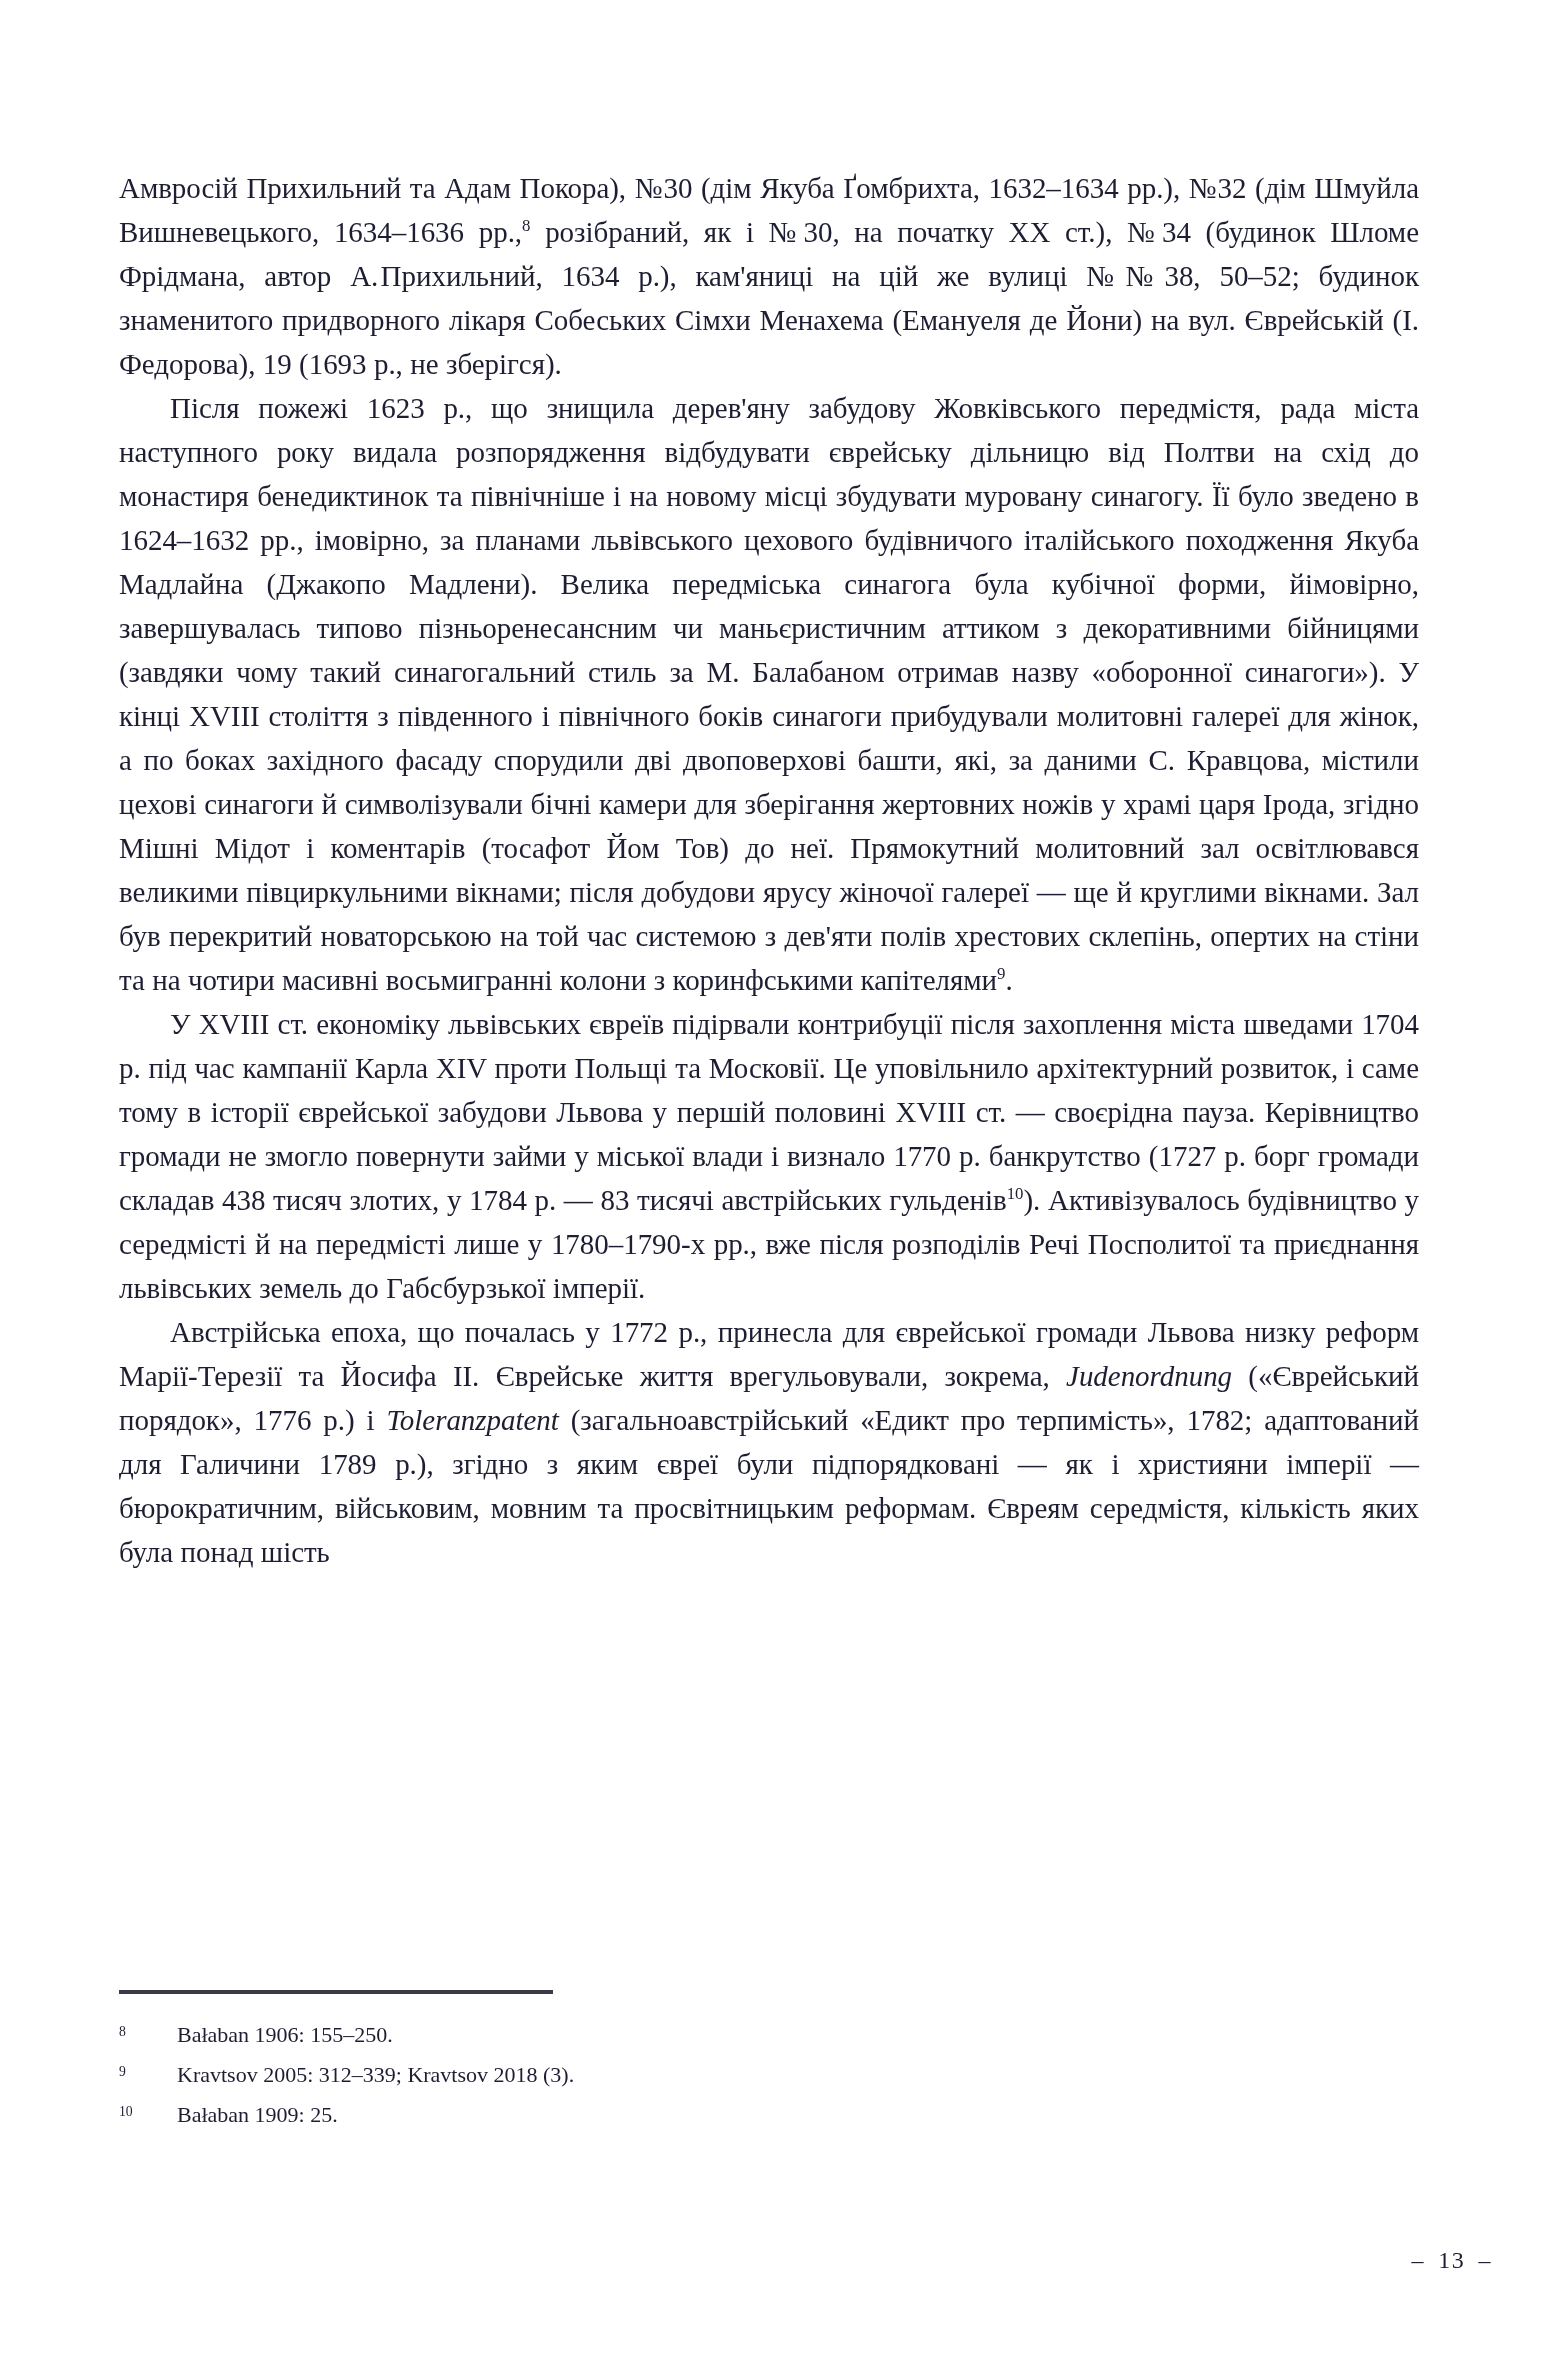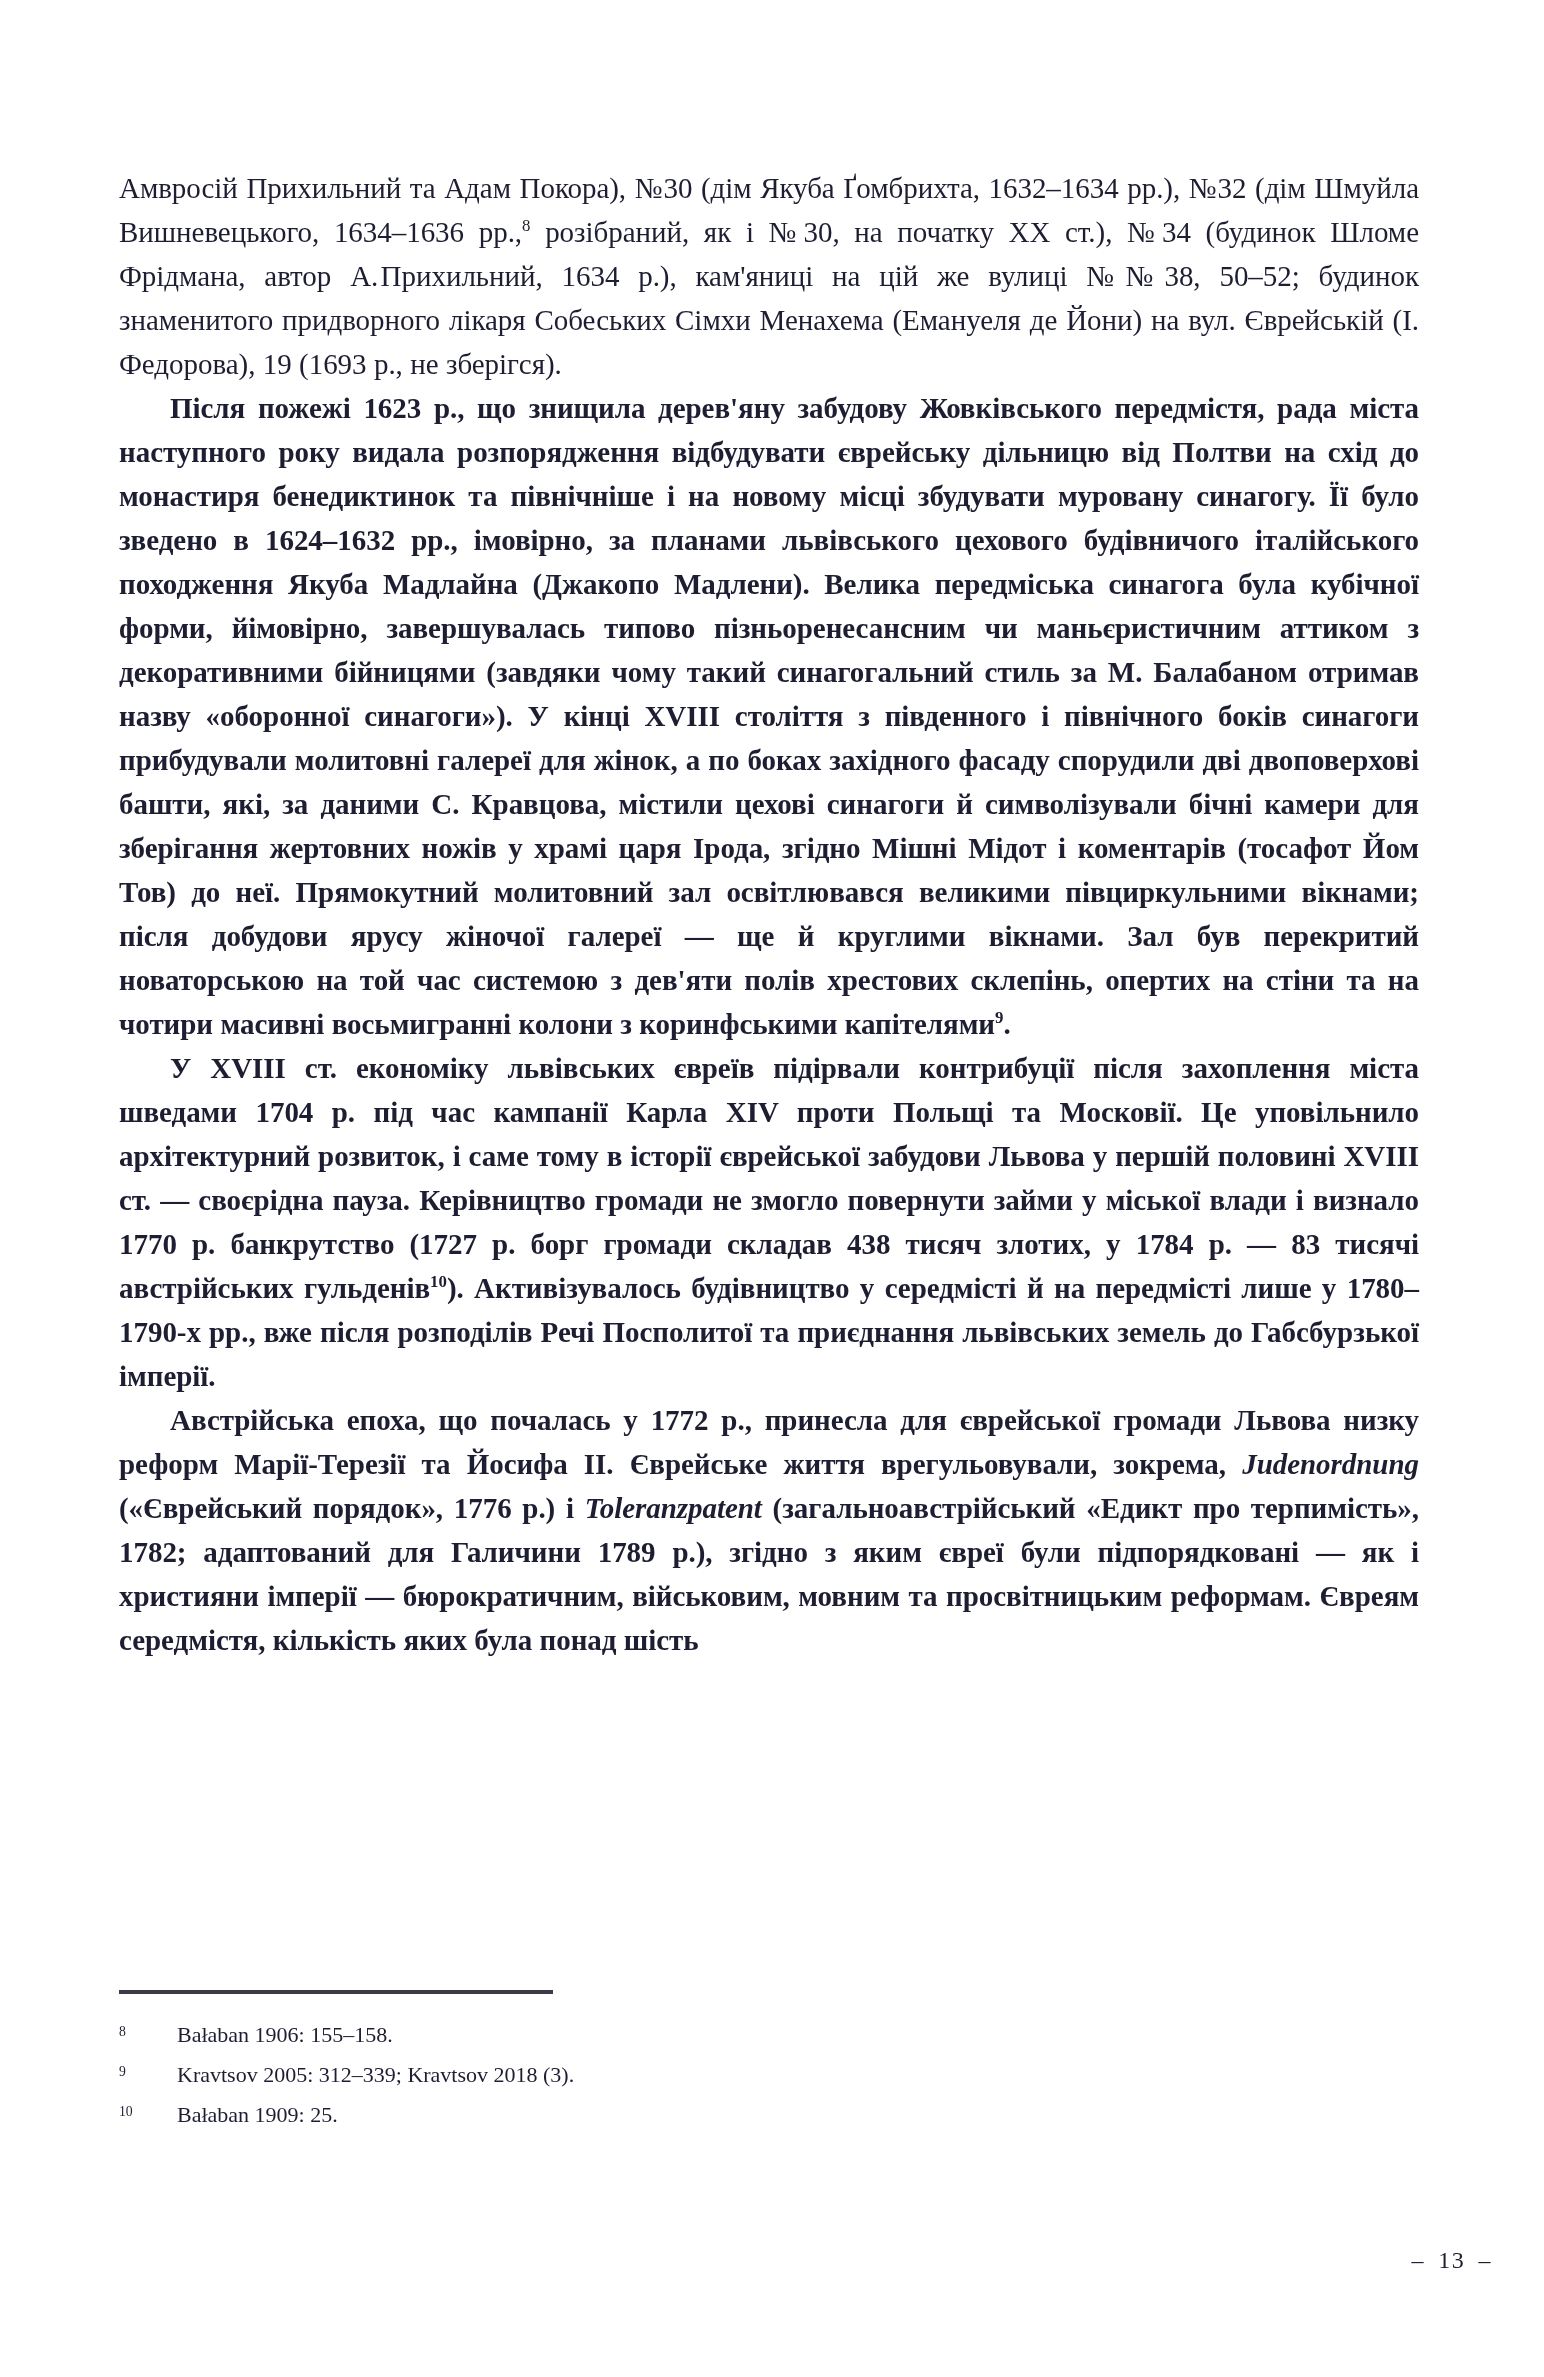--- a/index.html
+++ b/index.html
@@ -36,21 +36,20 @@
     line-height: 44px;
     text-align: justify;
     text-justify: inter-word;
     letter-spacing: -0.04px;
     word-spacing: 0.2px;
     hyphens: manual;
     color: #1e1e33;
   }
   .para.indent {
     text-indent: 51px;
-    font-weight: bold;
   }
   .para + .para {
     margin-top: 0;
   }
   .para i, .para em {
     font-style: italic;
   }
   sup.fn-ref {
     font-size: 0.58em;
     vertical-align: super;
@@ -126,21 +125,21 @@
 
     <p class="para indent">Австрійська епоха, що почалась у 1772 р., принесла для єврейської громади Львова низку реформ Марії-Терезії та Йосифа II. Єврейське життя врегульовували, зокрема, <i>Judenordnung</i> («Єврейський порядок», 1776 р.) і <i>Toleranzpatent</i> (загальноавстрійський «Едикт про терпимість», 1782; адаптований для Галичини 1789 р.), згідно з яким євреї були підпорядковані — як і християни імперії — бюрократичним, військовим, мовним та просвітницьким реформам. Євреям середмістя, кількість яких була понад шість</p>
 
   </div>
 
   <div class="footnotes">
     <div class="fn-rule"></div>
     <ul class="fn-list">
       <li class="fn-item">
         <span class="fn-num">8</span>
-        <span class="fn-text">Bałaban 1906: 155–158.</span>
+        <span class="fn-text">Bałaban 1906: 155–250.</span>
       </li>
       <li class="fn-item">
         <span class="fn-num">9</span>
         <span class="fn-text">Kravtsov 2005: 312–339; Kravtsov 2018 (3).</span>
       </li>
       <li class="fn-item">
         <span class="fn-num">10</span>
         <span class="fn-text">Bałaban 1909: 25.</span>
       </li>
     </ul>

